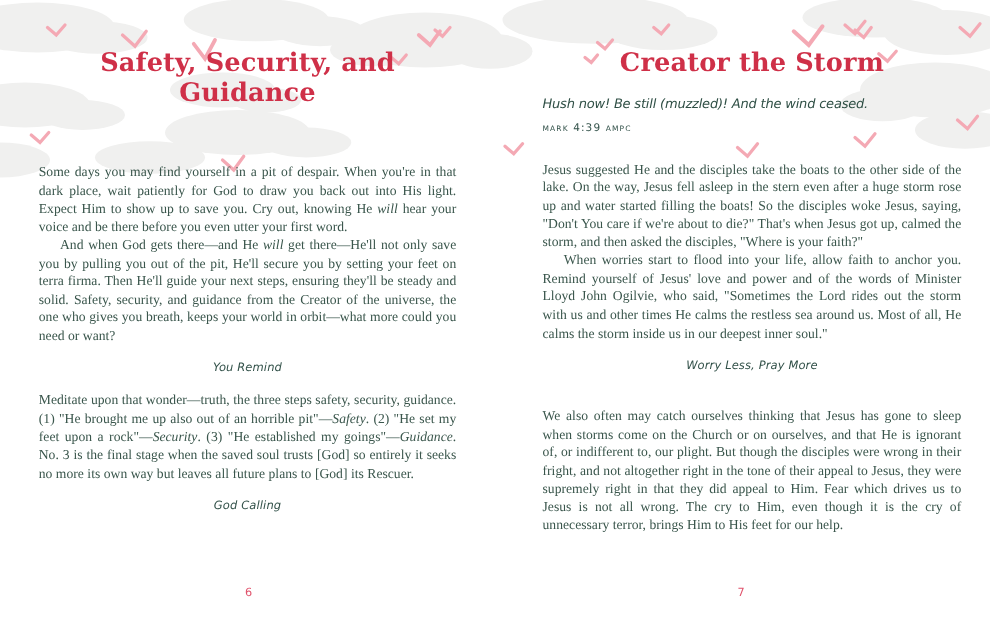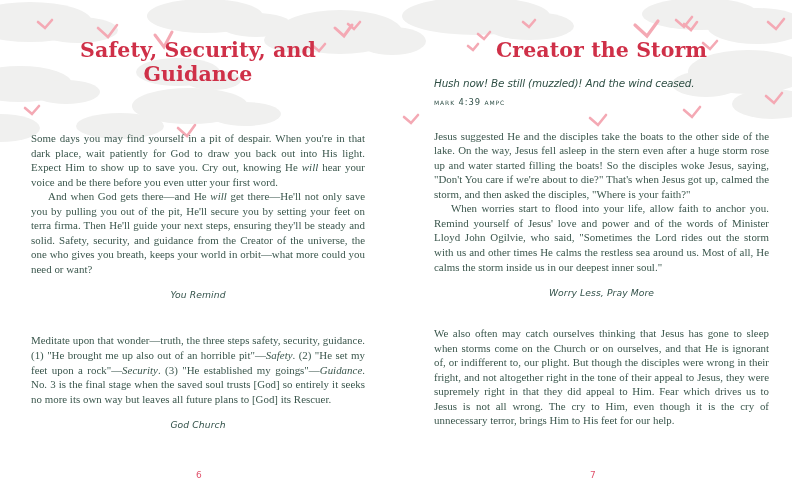--- a/index.html
+++ b/index.html
@@ -96,21 +96,21 @@
     line-height: 14.55px;
     text-align: justify;
     text-justify: inter-word;
     letter-spacing: 0.02px;
   }
   .body-block p { margin: 0; }
   .body-block p + p { text-indent: 17px; }
 
   .page-left .body-one   { margin-top: 45px; }
   .page-right .body-one  { margin-top: 21px; }
-  .page-left .body-two   { margin-top: 32px; }
+  .page-left .body-two   { margin-top: 12px; }
   .page-right .body-two  { margin-top: 27px; }
 
   .attribution {
     font-family: "DejaVu Sans", "Liberation Sans", sans-serif;
     font-style: italic;
     font-size: 9.2px;
     line-height: 12px;
     color: #33524a;
     text-align: center;
     margin-top: 13px;
@@ -193,21 +193,21 @@
 
       <div class="body-block body-one">
         <p>Some days you may find yourself in a pit of despair. When you're in that dark place, wait patiently for God to draw you back out into His light. Expect Him to show up to save you. Cry out, knowing He <em>will</em> hear your voice and be there before you even utter your first word.</p>
         <p>And when God gets there—and He <em>will</em> get there—He'll not only save you by pulling you out of the pit, He'll secure you by setting your feet on terra firma. Then He'll guide your next steps, ensuring they'll be steady and solid. Safety, security, and guidance from the Creator of the universe, the one who gives you breath, keeps your world in orbit—what more could you need or want?</p>
       </div>
       <div class="attribution">You Remind</div>
 
       <div class="body-block body-two">
         <p>Meditate upon that wonder—truth, the three steps safety, security, guidance. (1) "He brought me up also out of an horrible pit"—<em>Safety</em>. (2) "He set my feet upon a rock"—<em>Security</em>. (3) "He established my goings"—<em>Guidance</em>. No. 3 is the final stage when the saved soul trusts [God] so entirely it seeks no more its own way but leaves all future plans to [God] its Rescuer.</p>
       </div>
-      <div class="attribution">God Church</div>
+      <div class="attribution">God Calling</div>
     </div>
 
     <div class="folio folio-left">6</div>
   </div>
 
   <div class="page page-right">
     <div class="page-inner">
       <h1 class="devo-title">Creator the Storm</h1>
 
       <div class="verse">Hush now! Be still (muzzled)! And the wind ceased.</div>

